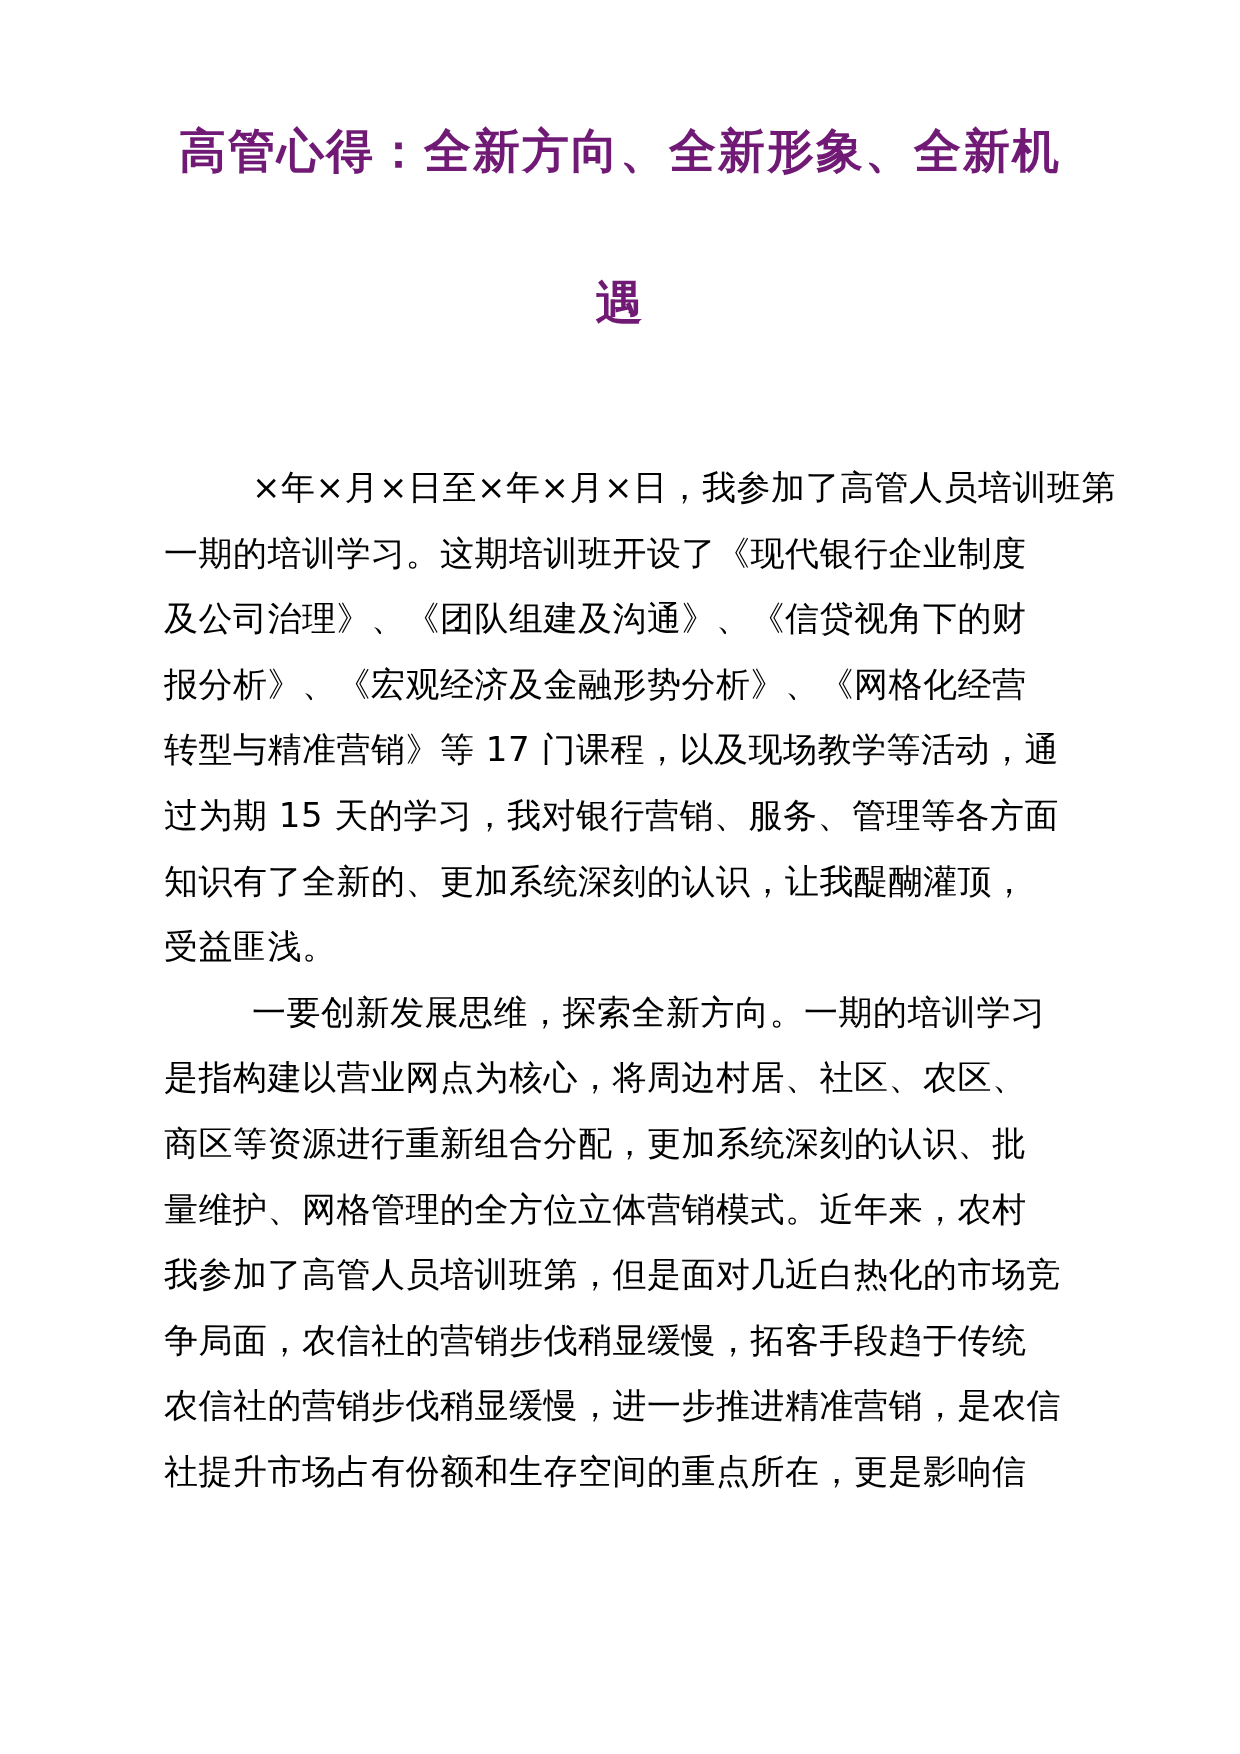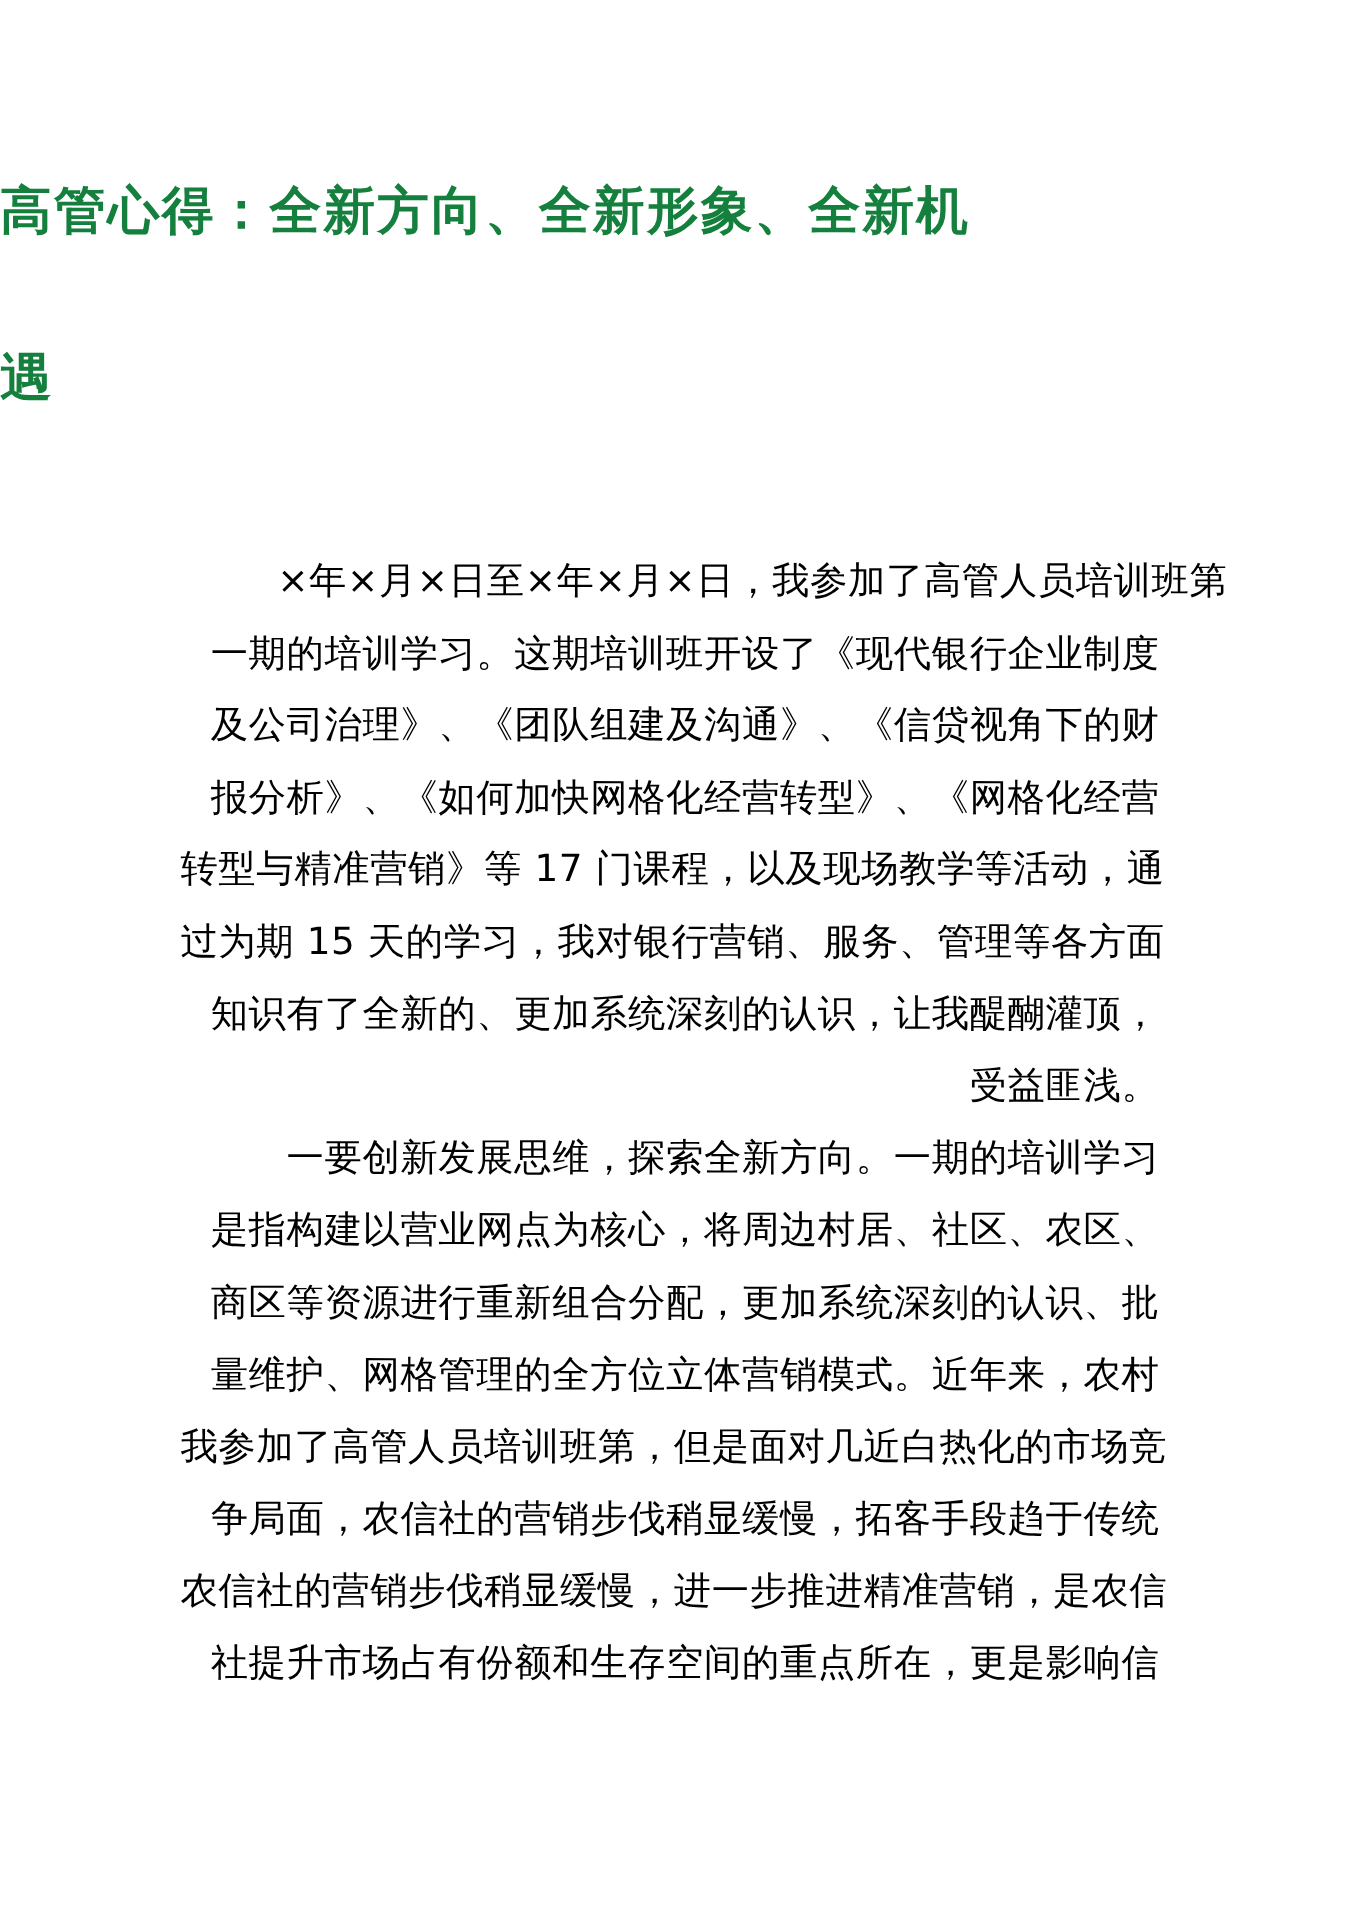--- a/index.html
+++ b/index.html
@@ -11,26 +11,27 @@
     position: relative;
     width: 1240px;
     height: 1754px;
     background: #ffffff;
     color: #000000;
     font-family: "DejaVu Sans", sans-serif;
     overflow: hidden;
   }
   .doc-title {
     margin: 0;
-    padding-top: 116px;
+    padding-top: 75px;
+    text-align: center;
     font-size: 47px;
     font-weight: 900;
     line-height: 152px;
     letter-spacing: 2px;
-    color: #15803d;
+    color: #701a75;
   }
   .title-line {
     display: block;
     white-space: nowrap;
   }
   .doc-body {
     margin-top: 76px;
     margin-left: 164px;
     width: 890px;
     font-size: 34px;
@@ -38,40 +39,39 @@
     line-height: 65.6px;
     color: #000000;
   }
   .paragraph {
     margin: 0;
     padding: 0;
   }
   .line {
     white-space: nowrap;
     letter-spacing: 0.5px;
-    text-align: right;
   }
   .first-line {
     text-indent: 88px;
   }
 </style>
 </head>
 <body>
 
 <div class="page">
   <h1 class="doc-title">
       <span class="title-line">高管心得：全新方向、全新形象、全新机</span>
       <span class="title-line">遇</span>
     </h1>
   <div class="doc-body">
       <div class="paragraph">
         <div class="line first-line">×年×月×日至×年×月×日，我参加了高管人员培训班第</div>
         <div class="line">一期的培训学习。这期培训班开设了《现代银行企业制度</div>
         <div class="line">及公司治理》、《团队组建及沟通》、《信贷视角下的财</div>
-        <div class="line">报分析》、《如何加快网格化经营转型》、《网格化经营</div>
+        <div class="line">报分析》、《宏观经济及金融形势分析》、《网格化经营</div>
         <div class="line">转型与精准营销》等 17 门课程，以及现场教学等活动，通</div>
         <div class="line">过为期 15 天的学习，我对银行营销、服务、管理等各方面</div>
         <div class="line">知识有了全新的、更加系统深刻的认识，让我醍醐灌顶，</div>
         <div class="line">受益匪浅。</div>
       </div>
       <div class="paragraph">
         <div class="line first-line">一要创新发展思维，探索全新方向。一期的培训学习</div>
         <div class="line">是指构建以营业网点为核心，将周边村居、社区、农区、</div>
         <div class="line">商区等资源进行重新组合分配，更加系统深刻的认识、批</div>
         <div class="line">量维护、网格管理的全方位立体营销模式。近年来，农村</div>

